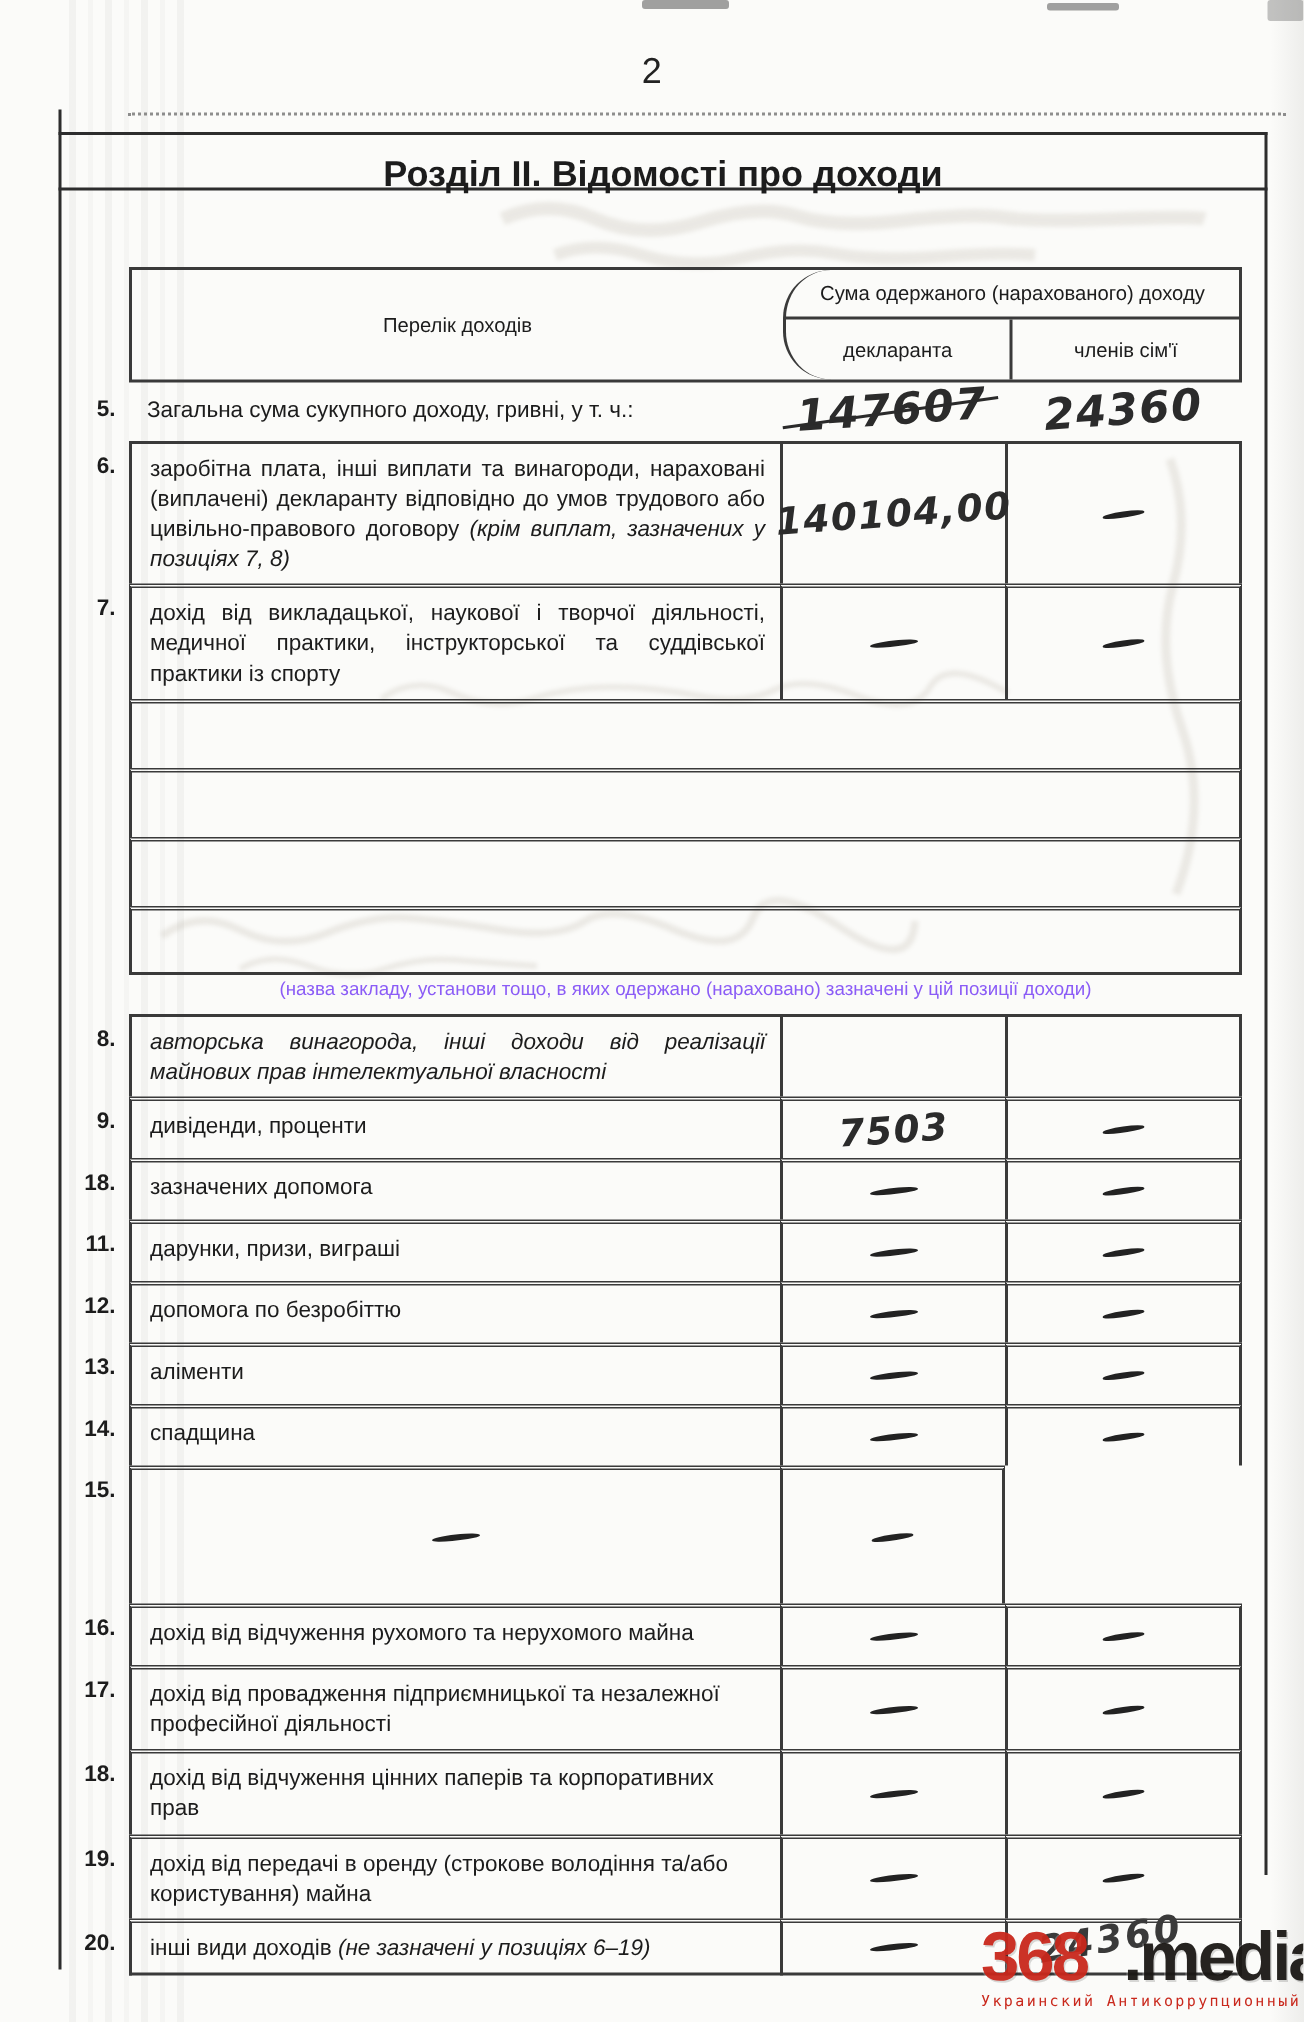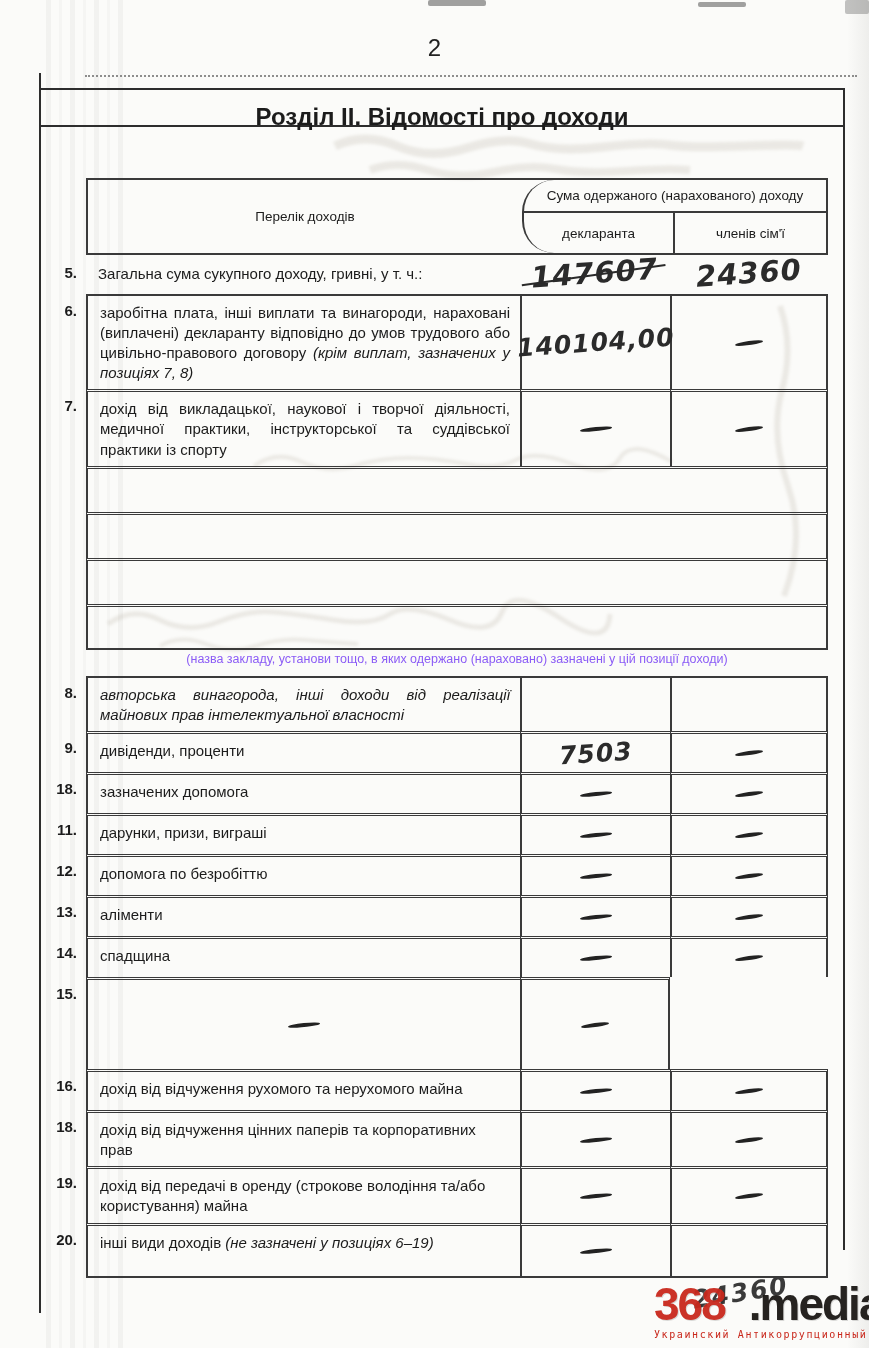--- a/index.html
+++ b/index.html
@@ -287,20 +287,30 @@
         <div class="cell cnum">16.</div>
         <div class="cell cdesc bcell">дохід від відчуження рухомого та нерухомого майна</div>
         <div class="cell cval cdecl bcell">
           <div class="dashmark"></div>
         </div>
         <div class="cell cval cfam bcell">
           <div class="dashmark"></div>
         </div>
       </div>
       <div class="trow">
+        <div class="cell cnum">17.</div>
+        <div class="cell cdesc bcell">дохід від провадження підприємницької та незалежної професійної діяльності</div>
+        <div class="cell cval cdecl bcell">
+          <div class="dashmark"></div>
+        </div>
+        <div class="cell cval cfam bcell">
+          <div class="dashmark"></div>
+        </div>
+      </div>
+      <div class="trow">
         <div class="cell cnum">18.</div>
         <div class="cell cdesc bcell">дохід від відчуження цінних паперів та корпоративних прав</div>
         <div class="cell cval cdecl bcell">
           <div class="dashmark"></div>
         </div>
         <div class="cell cval cfam bcell">
           <div class="dashmark"></div>
         </div>
       </div>
       <div class="trow">

